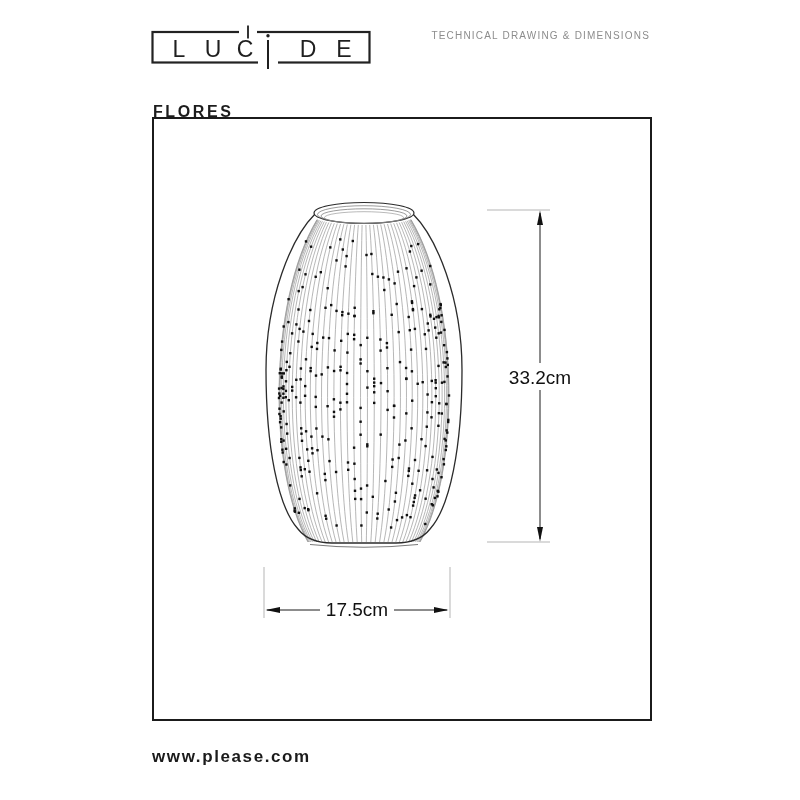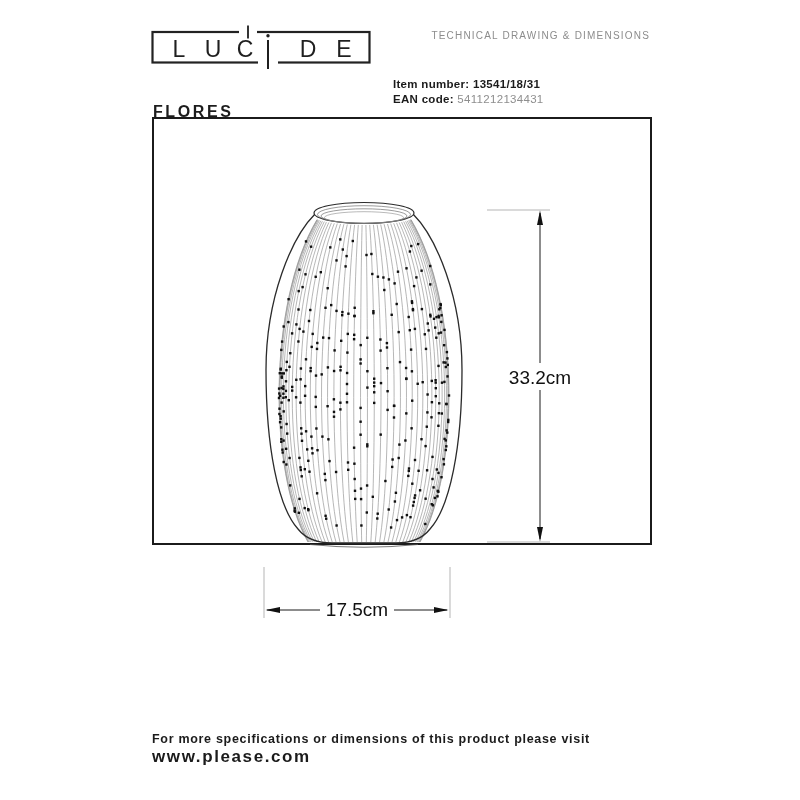--- a/index.html
+++ b/index.html
@@ -10,21 +10,21 @@
   .product-name{position:absolute;left:153px;top:83px;font-size:16px;font-weight:700;
                 letter-spacing:2.6px;color:#1c1c1c;margin-top:20px;}
   .doc-type{position:absolute;right:150px;top:30px;font-size:10px;letter-spacing:1.2px;
             color:#8c8c8c;font-weight:400;}
   .item-info{position:absolute;left:393px;top:77px;font-size:11.5px;line-height:15px;
              letter-spacing:0.3px;}
   .item-info .lbl{font-weight:700;color:#1b1b1b;}
   .item-info .val-bold{font-weight:700;color:#1b1b1b;}
   .item-info .val-muted{font-weight:400;color:#8e8e8e;}
   
-  .drawing-box{position:absolute;left:152px;top:117px;width:500px;height:428px;
+  .drawing-box{position:absolute;left:152px;top:117px;width:500px;height:604px;
                box-sizing:border-box;border:2px solid #1b1b1b;background:#fff;}
   .drawing-box svg{display:block;}
   
   .footer-note{position:absolute;left:152px;top:732px;font-size:12.5px;font-weight:700;
                letter-spacing:0.7px;color:#1b1b1b;}
   .website{position:absolute;left:152px;top:747px;font-size:17px;font-weight:700;
            letter-spacing:1.6px;color:#1b1b1b;}
   .dim-text{font-family:"Liberation Sans",sans-serif;font-size:19px;fill:#111;}
   .logo-letter{font-family:"Liberation Sans",sans-serif;font-size:23px;fill:#1f1f1f;font-weight:400;}
 </style>
@@ -43,24 +43,20 @@
     <text class="logo-letter" x="94" y="31.5" text-anchor="middle">C</text>
     <circle cx="117" cy="10.8" r="1.7" fill="#1f1f1f"></circle>
     <line x1="117" y1="15" x2="117" y2="44" stroke="#1f1f1f" stroke-width="2"></line>
     <text class="logo-letter" x="157" y="31.5" text-anchor="middle">D</text>
     <text class="logo-letter" x="193" y="31.5" text-anchor="middle">E</text>
   </svg>
 
   <div class="doc-type">TECHNICAL DRAWING &amp; DIMENSIONS</div>
   <div class="product-name">FLORES</div>
 
-  <div class="item-info">
-    <div><span class="lbl">Item number:</span>&nbsp;<span class="val-bold">13541/18/31</span></div>
-    <div><span class="lbl">EAN code:</span>&nbsp;<span class="val-muted">5411212134431</span></div>
-  </div>
 
   <div class="drawing-box">
     <svg width="496" height="600" viewBox="2 2 496 600">
       <g id="ribs">
           <path d="M 165.0 102.6 C 116.0 185, 116.0 355, 156.0 425" fill="none" stroke="#8f8f8f" stroke-width="0.65"></path>
           <path d="M 165.2 102.7 C 116.3 185, 116.3 355, 156.2 425" fill="none" stroke="#8f8f8f" stroke-width="0.65"></path>
           <path d="M 165.6 102.8 C 117.2 185, 117.2 355, 156.7 425" fill="none" stroke="#8f8f8f" stroke-width="0.65"></path>
           <path d="M 166.4 103.1 C 118.8 185, 118.8 355, 157.6 425" fill="none" stroke="#8f8f8f" stroke-width="0.65"></path>
           <path d="M 167.4 103.4 C 120.9 185, 120.9 355, 158.9 425" fill="none" stroke="#8f8f8f" stroke-width="0.65"></path>
           <path d="M 168.8 103.8 C 123.7 185, 123.7 355, 160.5 425" fill="none" stroke="#8f8f8f" stroke-width="0.65"></path>
@@ -474,16 +470,15 @@
         <line x1="298" y1="450" x2="298" y2="501" stroke="#b5b5b5" stroke-width="1"></line>
         <line x1="115" y1="493" x2="295" y2="493" stroke="#1a1a1a" stroke-width="1"></line>
         <polygon points="113.5,493 128,490 128,496" fill="#111"></polygon>
         <polygon points="296.5,493 282,490 282,496" fill="#111"></polygon>
         <rect x="168" y="478" width="74" height="26" fill="#ffffff"></rect>
         <text class="dim-text" x="205" y="499" text-anchor="middle">17.5cm</text>
       </g>
     </svg>
   </div>
 
-  <div class="footer-note">For more specifications or dimensions of this product please visit</div>
   <div class="website">www.please.com</div>
 
 </div>
 
 </body></html>

